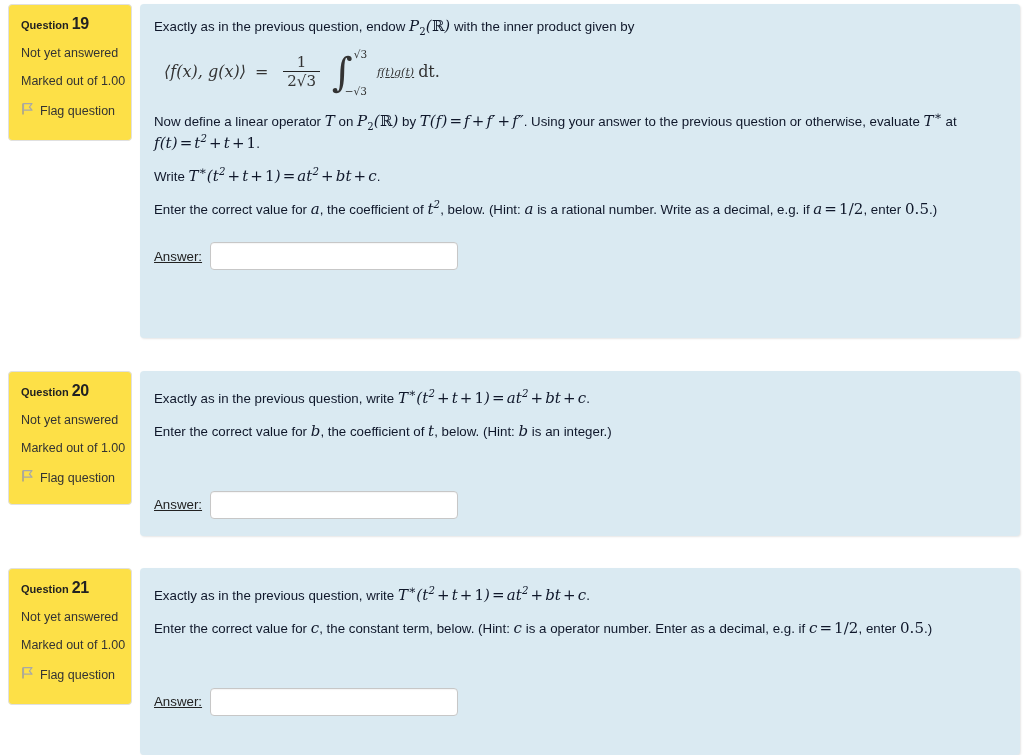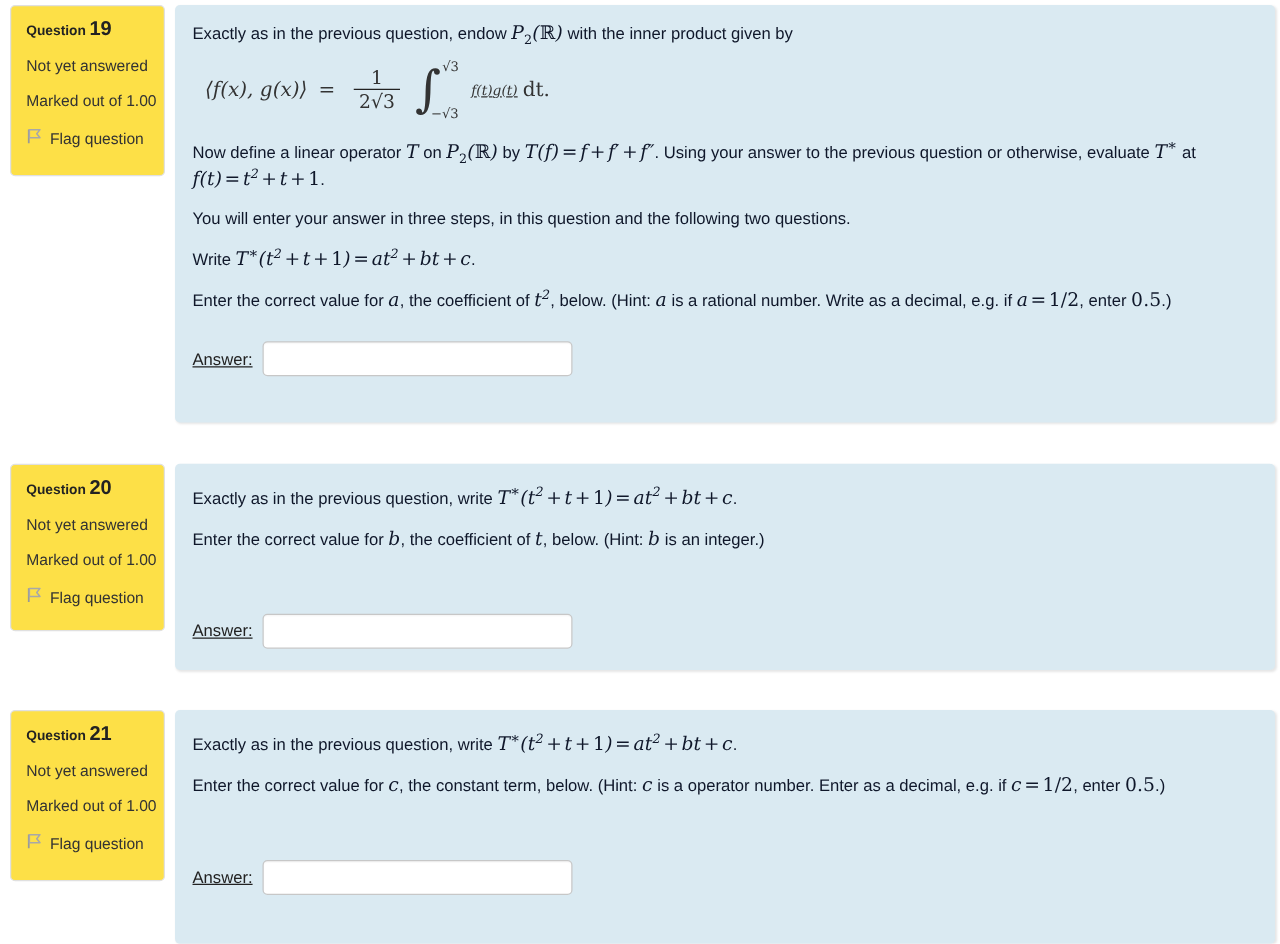--- a/index.html
+++ b/index.html
@@ -236,21 +236,20 @@
               <span class="int-upper">√3</span>
               <span class="int-lower">−√3</span>
             </span>
           </span>
           <span class="int-body"><i>f</i>(<i>t</i>)<i>g</i>(<i>t</i>)</span>
           <span class="dt">dt.</span>
         </div>
 
         <p><span>Now define a linear operator </span><span class="m">T</span><span> on </span><span class="m">P<sub>2</sub>(<span class="bb">ℝ</span>)</span><span> by </span><span class="m">T(f)<span class="op">=</span>f<span class="op">+</span>f<span class="prime">′</span><span class="op">+</span>f<span class="prime">″</span></span><span>. Using your answer to the previous question or otherwise, evaluate </span><span class="m">T<span class="star">∗</span></span><span> at </span><span class="m">f(t)<span class="op">=</span>t<sup>2</sup><span class="op">+</span>t<span class="op">+</span><span class="num">1</span></span><span>.</span></p>
 
-        <p>You will enter your answer in three steps, in this question and the following two questions.</p>
 
         <p><span>Write </span><span class="m">T<span class="star">∗</span>(t<sup>2</sup><span class="op">+</span>t<span class="op">+</span><span class="num">1</span>)<span class="op">=</span>at<sup>2</sup><span class="op">+</span>bt<span class="op">+</span>c</span><span>.</span></p>
 
         <p><span>Enter the correct value for </span><span class="m">a</span><span>, the coefficient of </span><span class="m">t<sup>2</sup></span><span>, below. (Hint: </span><span class="m">a</span><span> is a rational number. Write as a decimal, e.g. if </span><span class="m">a<span class="op">=</span><span class="num">1/2</span></span><span>, enter </span><span class="m"><span class="num">0.5</span></span><span>.)</span></p>
 
       </div>
 
       <div class="answer-row" style="margin-top:22px;">
         <span class="answer-label">Answer:</span>
         <input class="answer-input" type="text" value="" style="">

